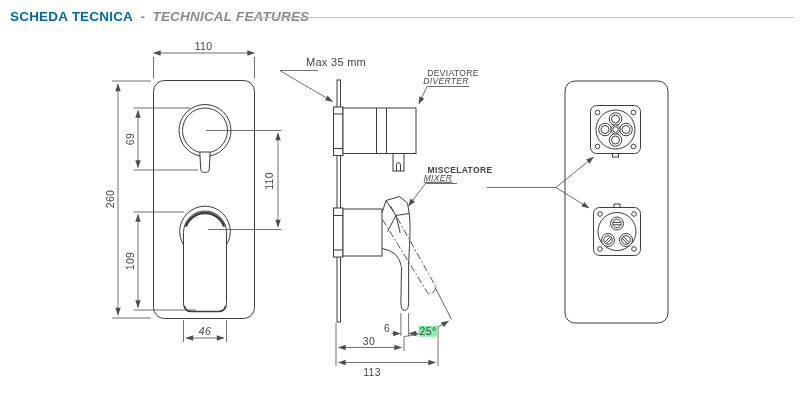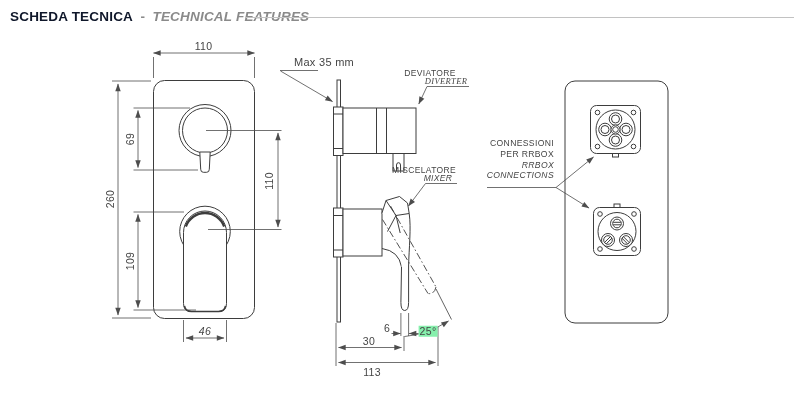--- a/index.html
+++ b/index.html
@@ -1,20 +1,20 @@
 <!DOCTYPE html>
 <html><head>
 <meta charset="utf-8">
 <style>
   html,body{margin:0;padding:0;background:#ffffff;width:800px;height:404px;overflow:hidden;
     font-family:"Liberation Sans", sans-serif;}
   #stage{position:relative;width:800px;height:404px;background:#fff;}
   
   #hdr{position:absolute;left:10px;top:7px;white-space:nowrap;}
-  .t-it{font-weight:bold;font-size:13.5px;color:#0f172a;letter-spacing:.2px;}
+  .t-it{font-weight:bold;font-size:13.5px;color:#0369a1;letter-spacing:.2px;}
   .t-sep{font-weight:bold;font-size:13.5px;color:#8a8a8a;margin:0 3px;}
   .t-en{font-weight:bold;font-style:italic;font-size:13.5px;color:#8a8a8a;letter-spacing:.2px;}
   #hdr-rule{position:absolute;left:246px;right:6px;top:17px;height:1px;background:#c2c2c2;}
   
   #draw{position:absolute;left:0;top:0;}
   
   .lbl{position:absolute;color:#454545;white-space:nowrap;
        transform:translate(-50%,-50%);line-height:1;}
   .dim{font-size:10.5px;letter-spacing:.3px;}
   .rot{transform:translate(-50%,-50%) rotate(-90deg);}
@@ -197,30 +197,24 @@
     </g>
   </svg>
 
   <span class="lbl dim" style="left:203.5px;top:46px;">110</span>
   <span class="lbl dim rot" style="left:110px;top:199px;">260</span>
   <span class="lbl dim rot" style="left:130px;top:139px;">69</span>
   <span class="lbl dim rot" style="left:269px;top:181px;">110</span>
   <span class="lbl dim rot" style="left:130px;top:261px;">109</span>
   <span class="lbl dim" style="left:205px;top:330.5px;font-style:italic;">46</span>
 
-  <span class="lbl max" style="left:300px;top:62px;padding-left:48px;">Max 35 mm</span>
-  <span class="lbl call" style="left:430px;top:73px;">DEVIATORE</span>
-  <span class="lbl call ital" style="left:446px;top:81px;font-family:Liberation Serif, serif;">DIVERTER</span>
-  <span class="lbl call" style="left:424px;top:170px;">MISCELATORE</span>
-  <span class="lbl call ital" style="left:438px;top:178px;">MIXER</span>
+  <span class="lbl max" style="left:312px;top:62px;padding-left:48px;">Max 35 mm</span>
+  <span class="lbl call" style="left:453px;top:73px;">DEVIATORE</span>
+  <span class="lbl call ital" style="left:446px;top:81px;">DIVERTER</span>
+  <span class="lbl call" style="left:460px;top:170px;font-weight:bold;">MISCELATORE</span>
+  <span class="lbl call ital" style="left:438px;top:178px;text-decoration:underline;">MIXER</span>
   <span class="lbl dim" style="left:387px;top:327.5px;">6</span>
   <span class="lbl dim" style="left:369px;top:341px;">30</span>
   <span class="lbl dim" style="left:372px;top:372px;">113</span>
   <span class="lbl dim wbg" style="left:428px;top:331px;">25°</span>
 
-  <div id="rrbox-label">
-    <span>CONNESSIONI</span>
-    <span>PER RRBOX</span>
-    <span class="ital">RRBOX</span>
-    <span class="ital">CONNECTIONS</span>
-  </div>
 
 </div>
 
 </body></html>

